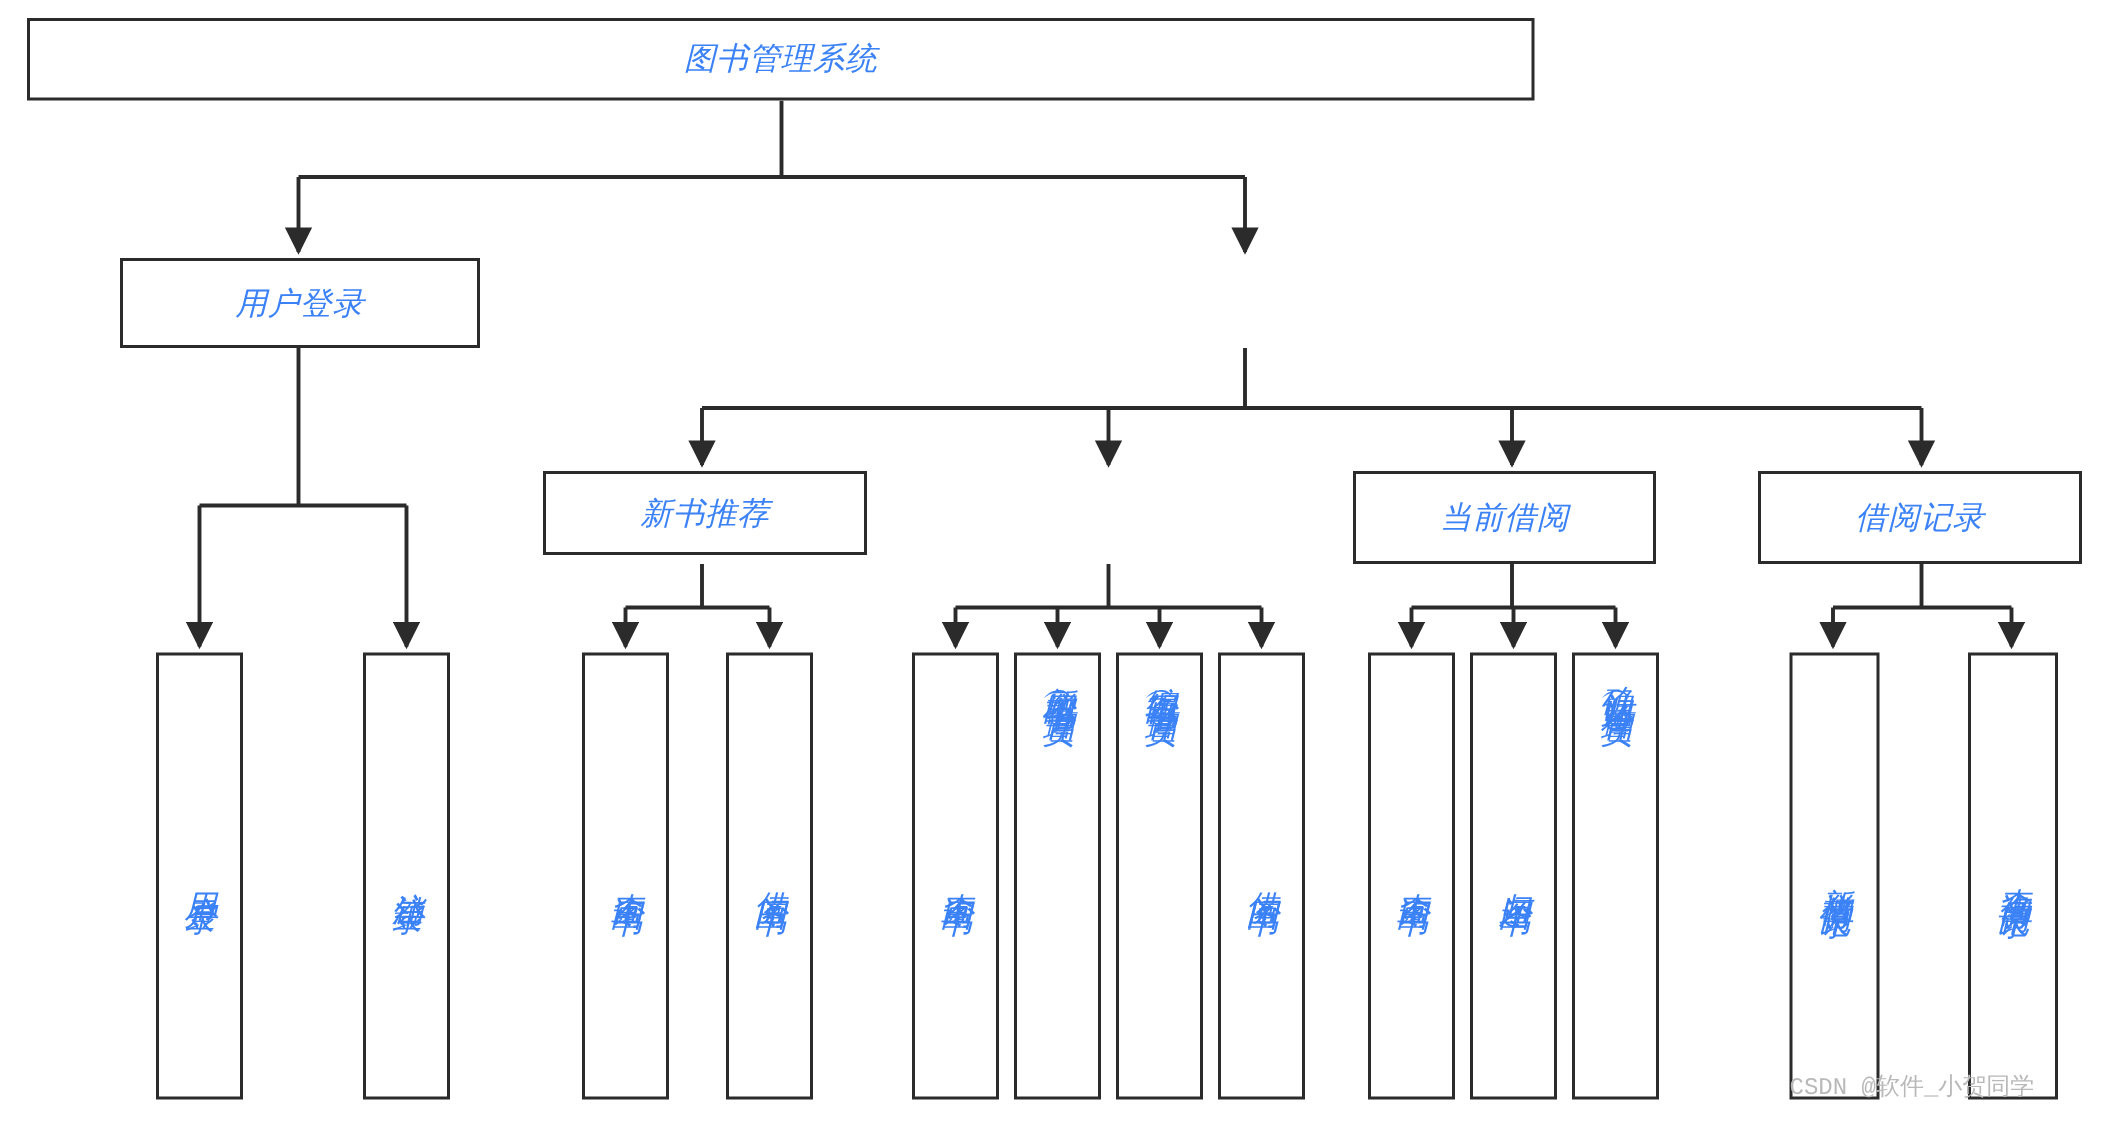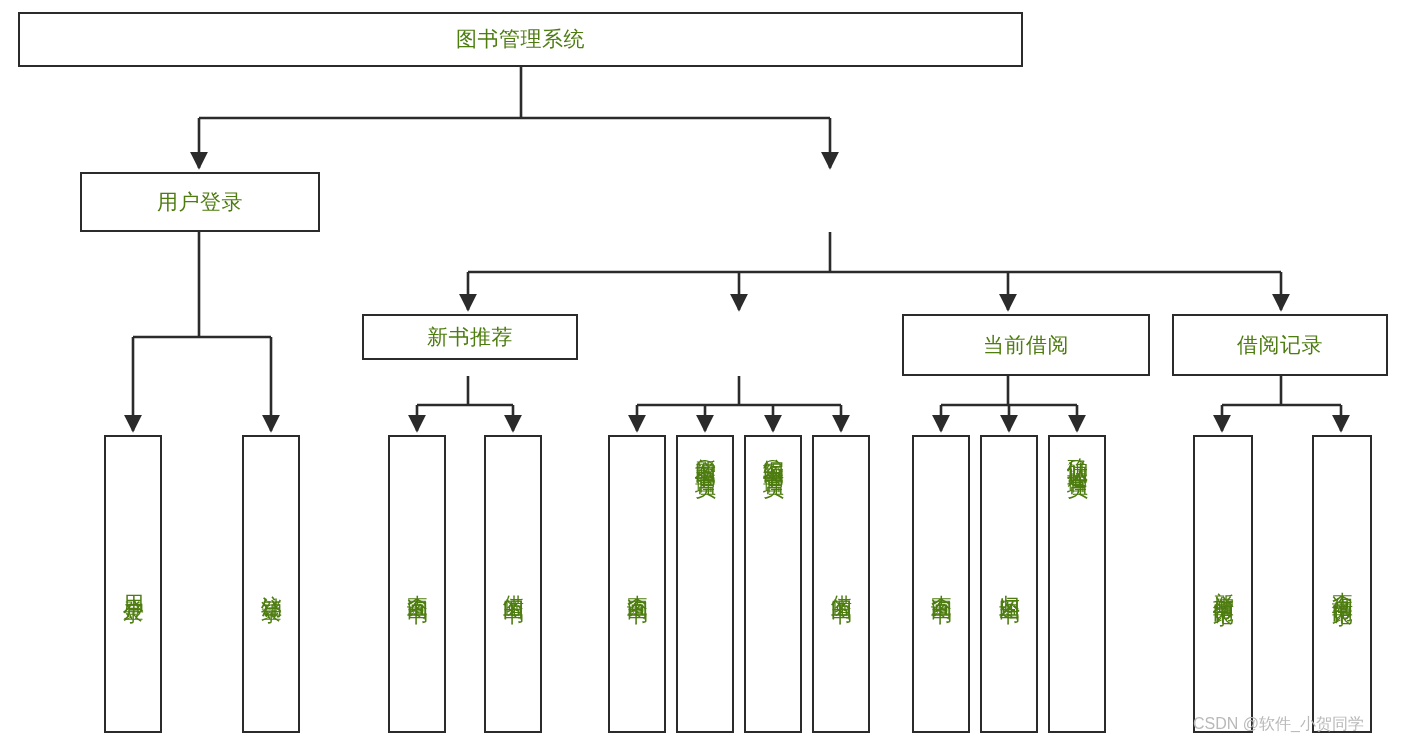--- a/index.html
+++ b/index.html
@@ -28,21 +28,22 @@
     pointer-events: none;
   }
   .node {
     position: absolute;
     box-sizing: border-box;
     border: 2px solid #2b2b2b;
     background: #ffffff;
     display: flex;
     align-items: center;
     justify-content: center;
-    color: #4d7c0f;
+    color: #3b82f6;
+    font-style: italic;
   }
   .node .label {
     display: block;
     text-align: center;
     line-height: 1.25;
   }
   .node.horizontal .label {
     writing-mode: horizontal-tb;
     font-size: 21px;
     letter-spacing: 0.5px;
@@ -63,21 +64,21 @@
     align-items: center;
     padding-top: 0;
   }
   .watermark {
     position: absolute;
     left: 1193px;
     top: 714px;
     font-size: 16px;
     color: #b9b9b9;
     white-space: nowrap;
-    font-family: Liberation Sans, sans-serif;
+    font-family: Liberation Mono, monospace;
   }
 </style>
 </head>
 <body>
 
 <div id="diagram-root">
 
   <svg class="connectors" viewBox="0 0 1405 747" xmlns="http://www.w3.org/2000/svg">
     <defs>
       <marker id="arrow" viewBox="0 0 10 10" refX="9" refY="5" markerWidth="7" markerHeight="7" orient="auto-start-reverse">
@@ -131,24 +132,24 @@
   </svg>
 
   <div class="node horizontal" style="left:18px; top:12px; width:1005px; height:55px;">
     <span class="label">图书管理系统</span>
   </div>
 
   <div class="node horizontal" style="left:80px; top:172px; width:240px; height:60px;">
     <span class="label">用户登录</span>
   </div>
 
-  <div class="node horizontal" style="left:362px; top:314px; width:216px; height:46px;">
+  <div class="node horizontal" style="left:362px; top:314px; width:216px; height:56px;">
     <span class="label">新书推荐</span>
   </div>
-  <div class="node horizontal" style="left:902px; top:314px; width:248px; height:62px;">
+  <div class="node horizontal" style="left:902px; top:314px; width:202px; height:62px;">
     <span class="label">当前借阅</span>
   </div>
   <div class="node horizontal" style="left:1172px; top:314px; width:216px; height:62px;">
     <span class="label">借阅记录</span>
   </div>
 
   <div class="node vertical centered" style="left:104px; top:435px; width:58px; height:298px;">
     <span class="label">用户登录</span>
   </div>
   <div class="node vertical centered" style="left:242px; top:435px; width:58px; height:298px;">

